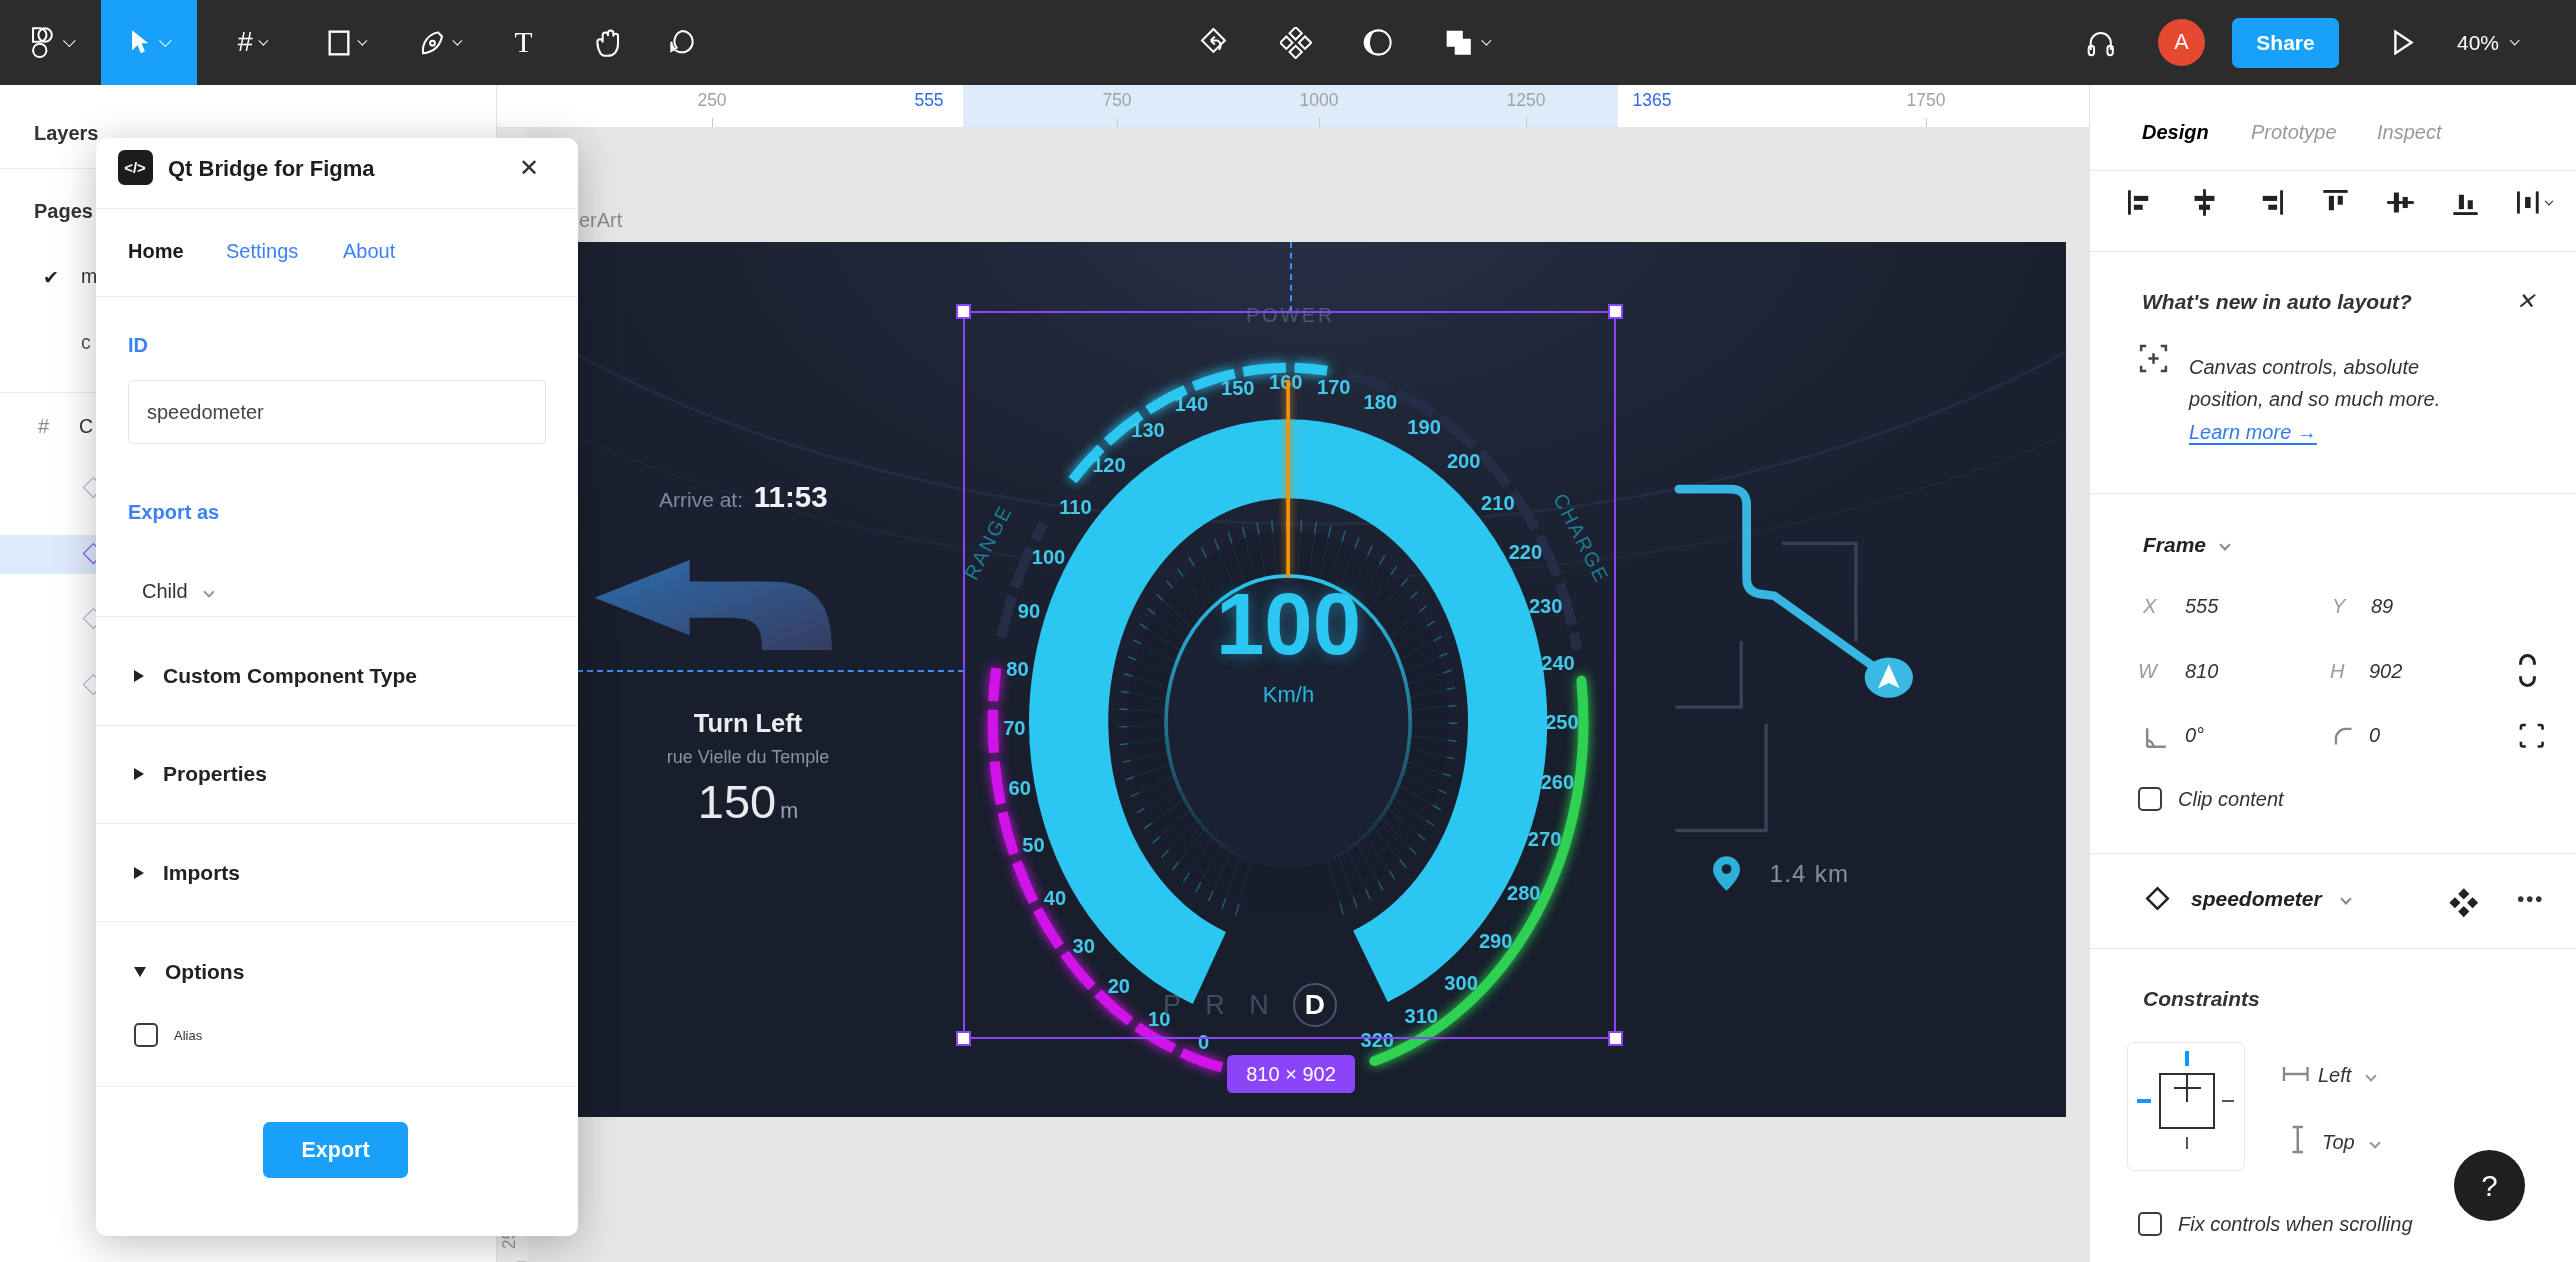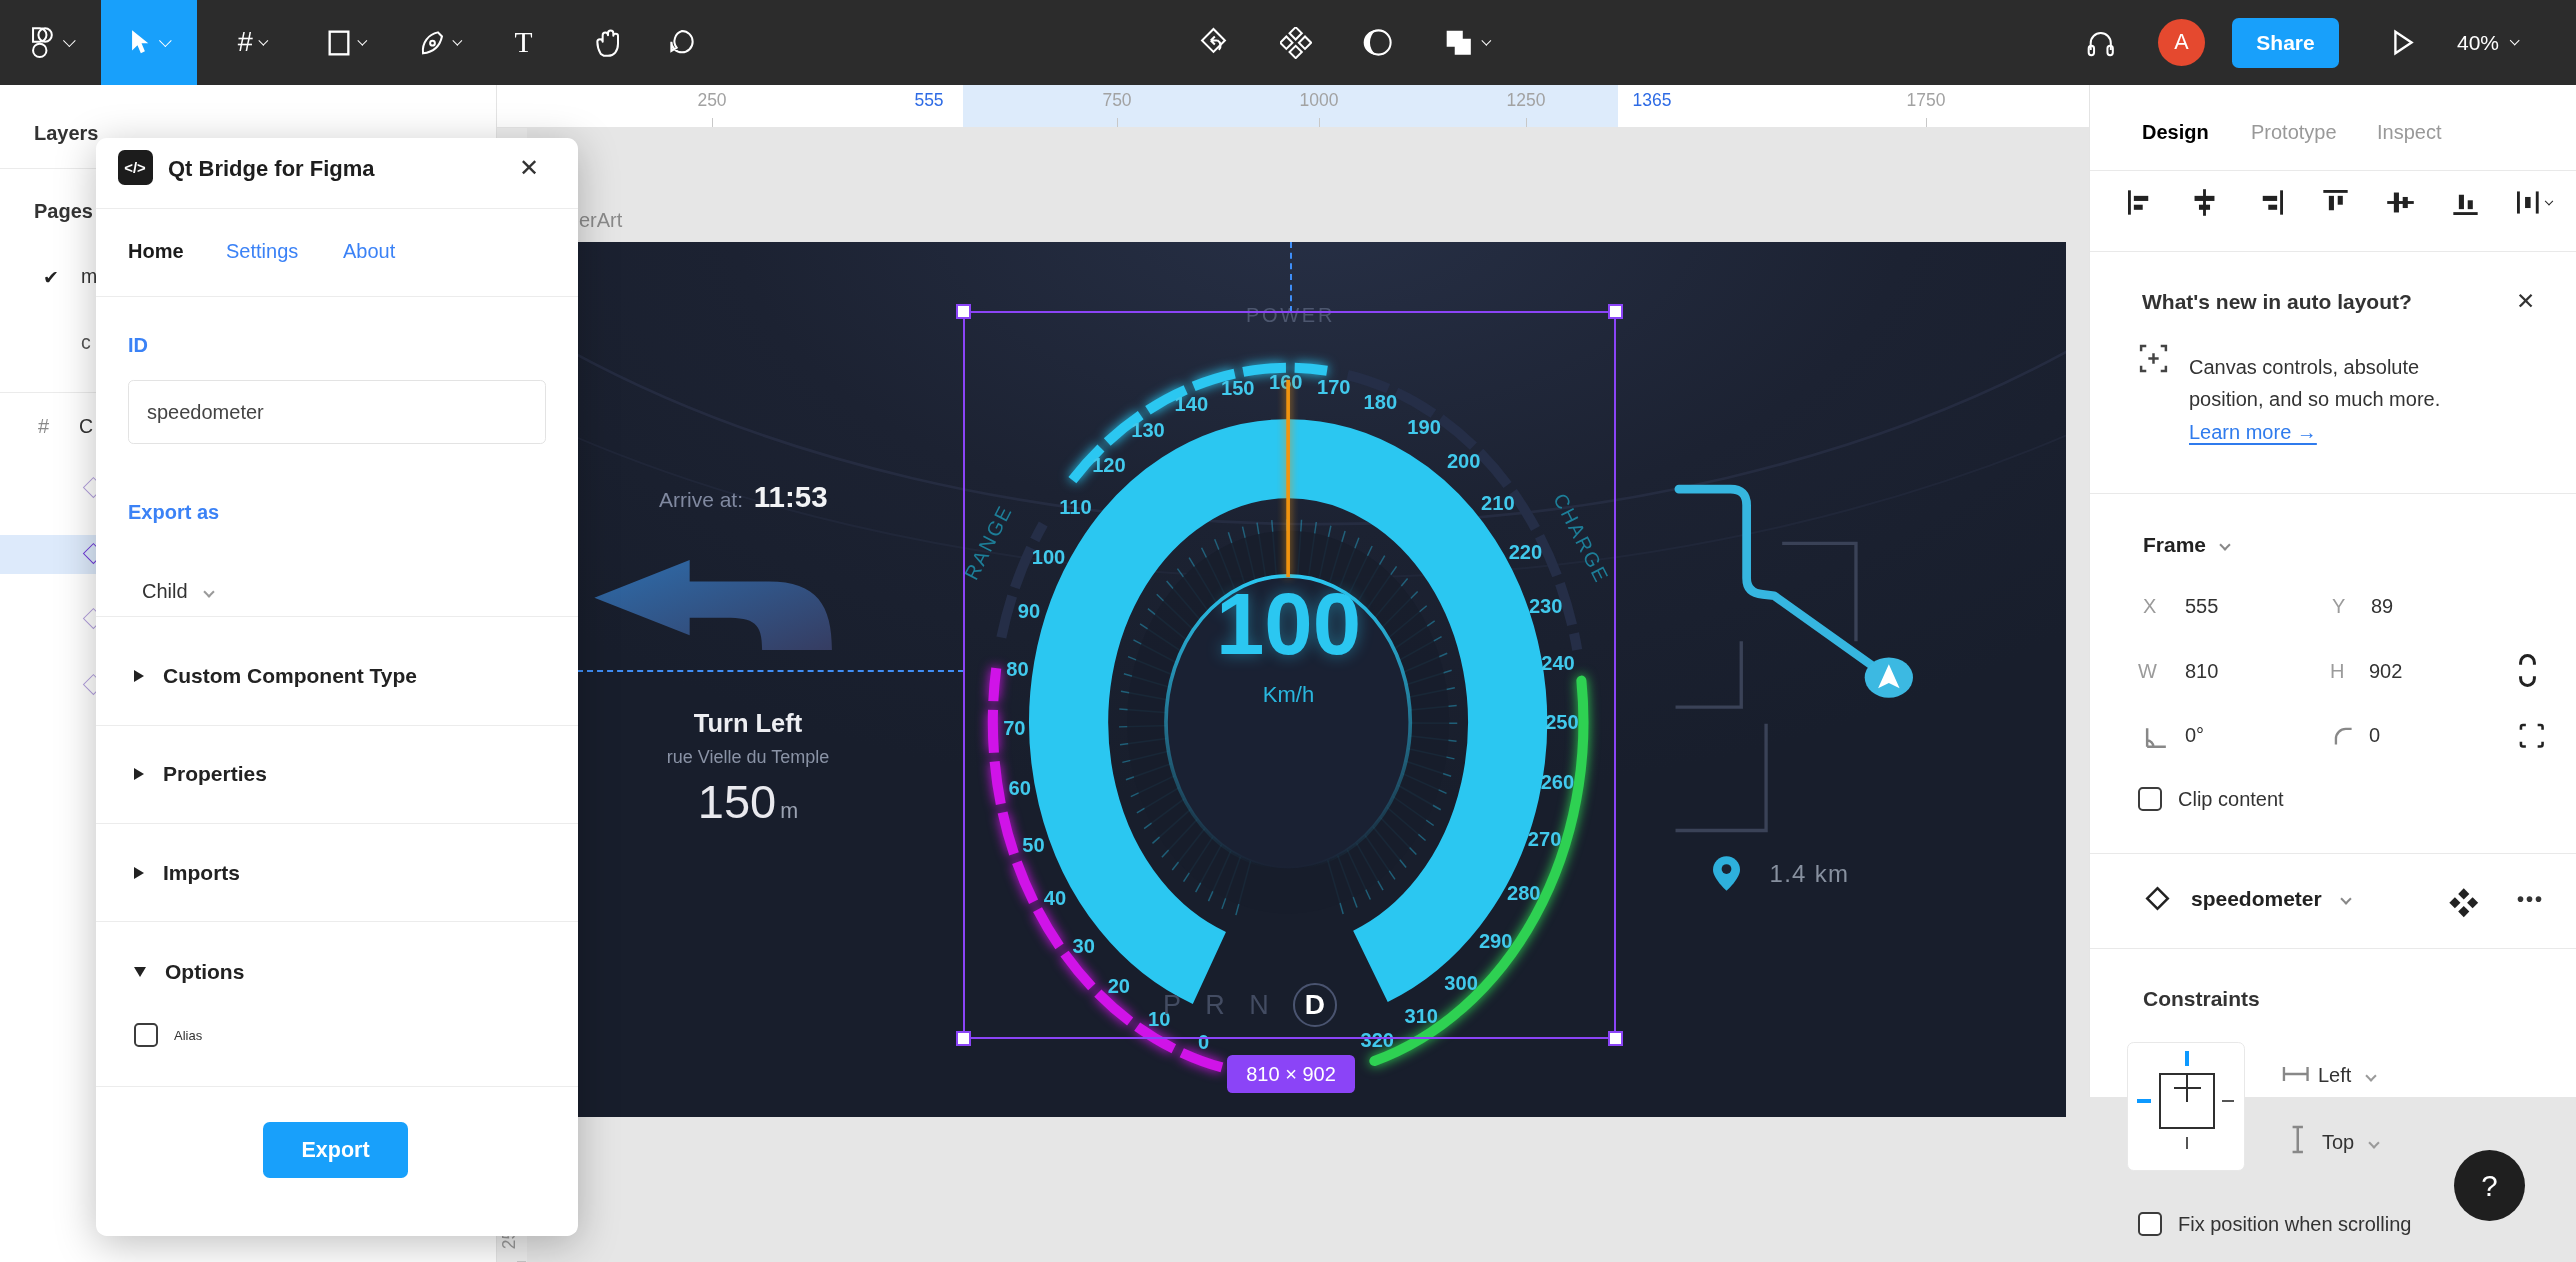--- a/index.html
+++ b/index.html
@@ -78,21 +78,21 @@
   #dlg-input { position:absolute; left:32px; top:242px; width:418px; height:64px; border:1.3px solid #e3e3e3; border-radius:5.4px; font-size:20px; color:#444; padding-left:18px; font-family:"Liberation Sans",sans-serif; }
   .tri-r { width:0; height:0; border-left:10.7px solid #222; border-top:6.7px solid transparent; border-bottom:6.7px solid transparent; }
   .tri-d { width:0; height:0; border-top:10.7px solid #222; border-left:6.7px solid transparent; border-right:6.7px solid transparent; }
   .dlg-sec { position:absolute; left:38px; display:flex; align-items:center; gap:19px; }
   .dlg-sec span { font-size:21px; font-weight:bold; color:#222; }
   .checkbox { width:24px; height:24px; border:2px solid #3c3c3c; border-radius:4.7px; background:#fff; }
   #dlg-export { position:absolute; left:167px; top:984px; width:145px; height:56px; background:#18a0fb; border:none; border-radius:6.7px; color:#fff; font-size:21.5px; font-weight:bold; }
   .chev-g { width:8px; height:8px; border-right:2px solid #9a9a9a; border-bottom:2px solid #9a9a9a; transform:rotate(45deg); display:inline-block; }
 
   
-  #inspector { position:absolute; left:2089px; top:85px; width:487px; height:1012px; background:#fff; border-left:1.3px solid #e4e4e4; z-index:10; }
+  #inspector { position:absolute; left:2089px; top:85px; width:487px; height:1178px; background:#fff; border-left:1.3px solid #e4e4e4; z-index:10;font-style:italic; }
   .insp-tab { position:absolute; top:36px; font-size:20px; color:#999; }
   .insp-tab.active { color:#000; font-weight:bold; }
   .insp-div { position:absolute; left:0; width:487px; height:1.3px; background:#e9e9e9; }
   .insp-txt { position:absolute; font-size:20px; color:#333; }
   .insp-gray { color:#9b9b9b; }
   .alicon { position:absolute; top:102px; }
   #cwidget { position:absolute; left:37px; top:957px; width:118px; height:129px; border:1.3px solid #e8e8e8; border-radius:6.7px; background:#fff; }
   #help-btn { position:absolute; left:2454px; top:1150px; width:71px; height:71px; border-radius:50%; background:#1f1f1f; color:#fff; font-size:29.5px; display:flex; align-items:center; justify-content:center; z-index:45; }
 </style>
 </head>
@@ -612,18 +612,18 @@
   </div>
   <svg class="abs" style="left:199px;top:1039px;" width="17.5" height="31" viewBox="0 0 14 30" fill="none" stroke="#888" stroke-width="2.4">
     <path d="M2 3 H12 M2 27 H12 M7 3 V27"></path>
   </svg>
   <div class="abs" style="left:232px;top:1046px;display:flex;align-items:center;gap:16px;">
     <span style="font-size:20px;color:#333;">Top</span>
     <span class="chev-g"></span>
   </div>
   <div class="abs" style="left:48px;top:1127px;display:flex;align-items:center;gap:16px;">
     <div class="checkbox"></div>
-    <span style="font-size:20px;color:#333;">Fix position when scrolling</span>
+    <span style="font-size:20px;color:#333;">Fix controls when scrolling</span>
   </div>
 </div>
 
 <div id="help-btn">?</div>
 
 
 </body></html>

